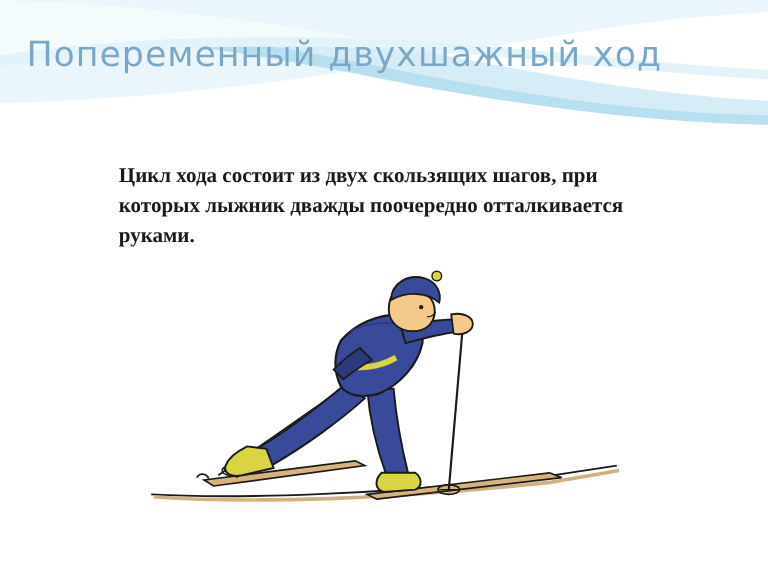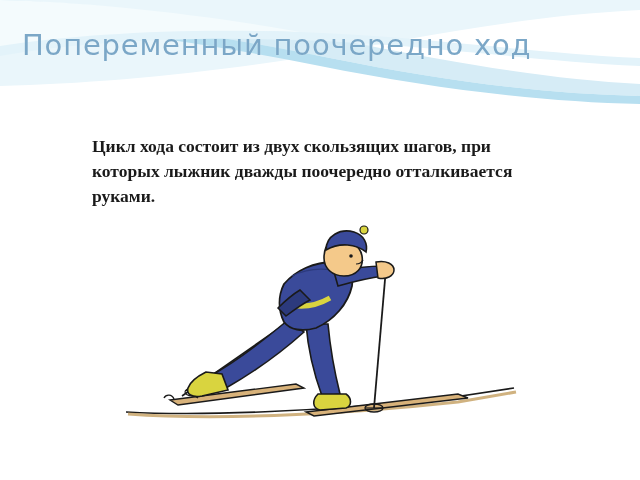--- a/index.html
+++ b/index.html
@@ -37,21 +37,21 @@
     font-size: 29px;
     line-height: 37px;
     letter-spacing: 0.8px;
     color: #7ba7c7;
     font-weight: normal;
     text-shadow: 0 0 1px rgba(255,255,255,0.6);
   }
   .body-text {
     position: absolute;
     top: 116px;
-    left: 92px;
+    left: 99px;
     width: 470px;
     font-family: "Liberation Serif", serif;
     font-size: 17.5px;
     line-height: 25px;
     color: #1a1a1a;
     font-weight: bold;
   }
   .figure {
     position: absolute;
     top: 212px;
@@ -69,21 +69,21 @@
 <div class="slide">
 
   <svg class="deco-top" viewBox="0 0 640 120" preserveAspectRatio="none">
     <path d="M0,0 L640,0 L640,10 C520,16 420,38 300,58 C200,74 90,84 0,86 Z" fill="#eaf6fb"></path>
     <path d="M0,0 C120,4 250,22 360,44 C470,66 560,80 640,84 L640,96 C540,94 440,80 330,58 C220,36 110,18 0,14 Z" fill="#d6ecf6"></path>
     <path d="M0,14 C110,18 220,36 330,58 C440,80 540,94 640,96 L640,104 C540,102 430,88 320,66 C210,44 105,28 0,24 Z" fill="#b7dff0"></path>
     <path d="M0,0 C90,2 200,14 300,32 C170,30 70,36 0,48 Z" fill="#f4fbfd"></path>
     <path d="M0,46 C80,34 180,28 300,32 C420,36 520,52 640,58 L640,66 C520,60 420,44 300,40 C180,36 80,42 0,56 Z" fill="#e3f3fa"></path>
   </svg>
 
-  <h1 class="title">Попеременный поочередно ход</h1>
+  <h1 class="title">Попеременный двухшажный ход</h1>
 
   <p class="body-text">Цикл хода состоит из двух скользящих шагов, при которых лыжник дважды поочередно отталкивается руками.</p>
 
   <div class="figure">
     <svg width="404" height="230" viewBox="0 0 404 230">
 
       <path d="M8,200 C80,204 200,200 330,186 L396,176" stroke="#1a1a1a" stroke-width="1.6" fill="none"></path>
       <path d="M10,202 C90,208 210,204 340,190 L398,180" stroke="#c8a46a" stroke-width="3" fill="none" opacity="0.85"></path>
 
       <g>

